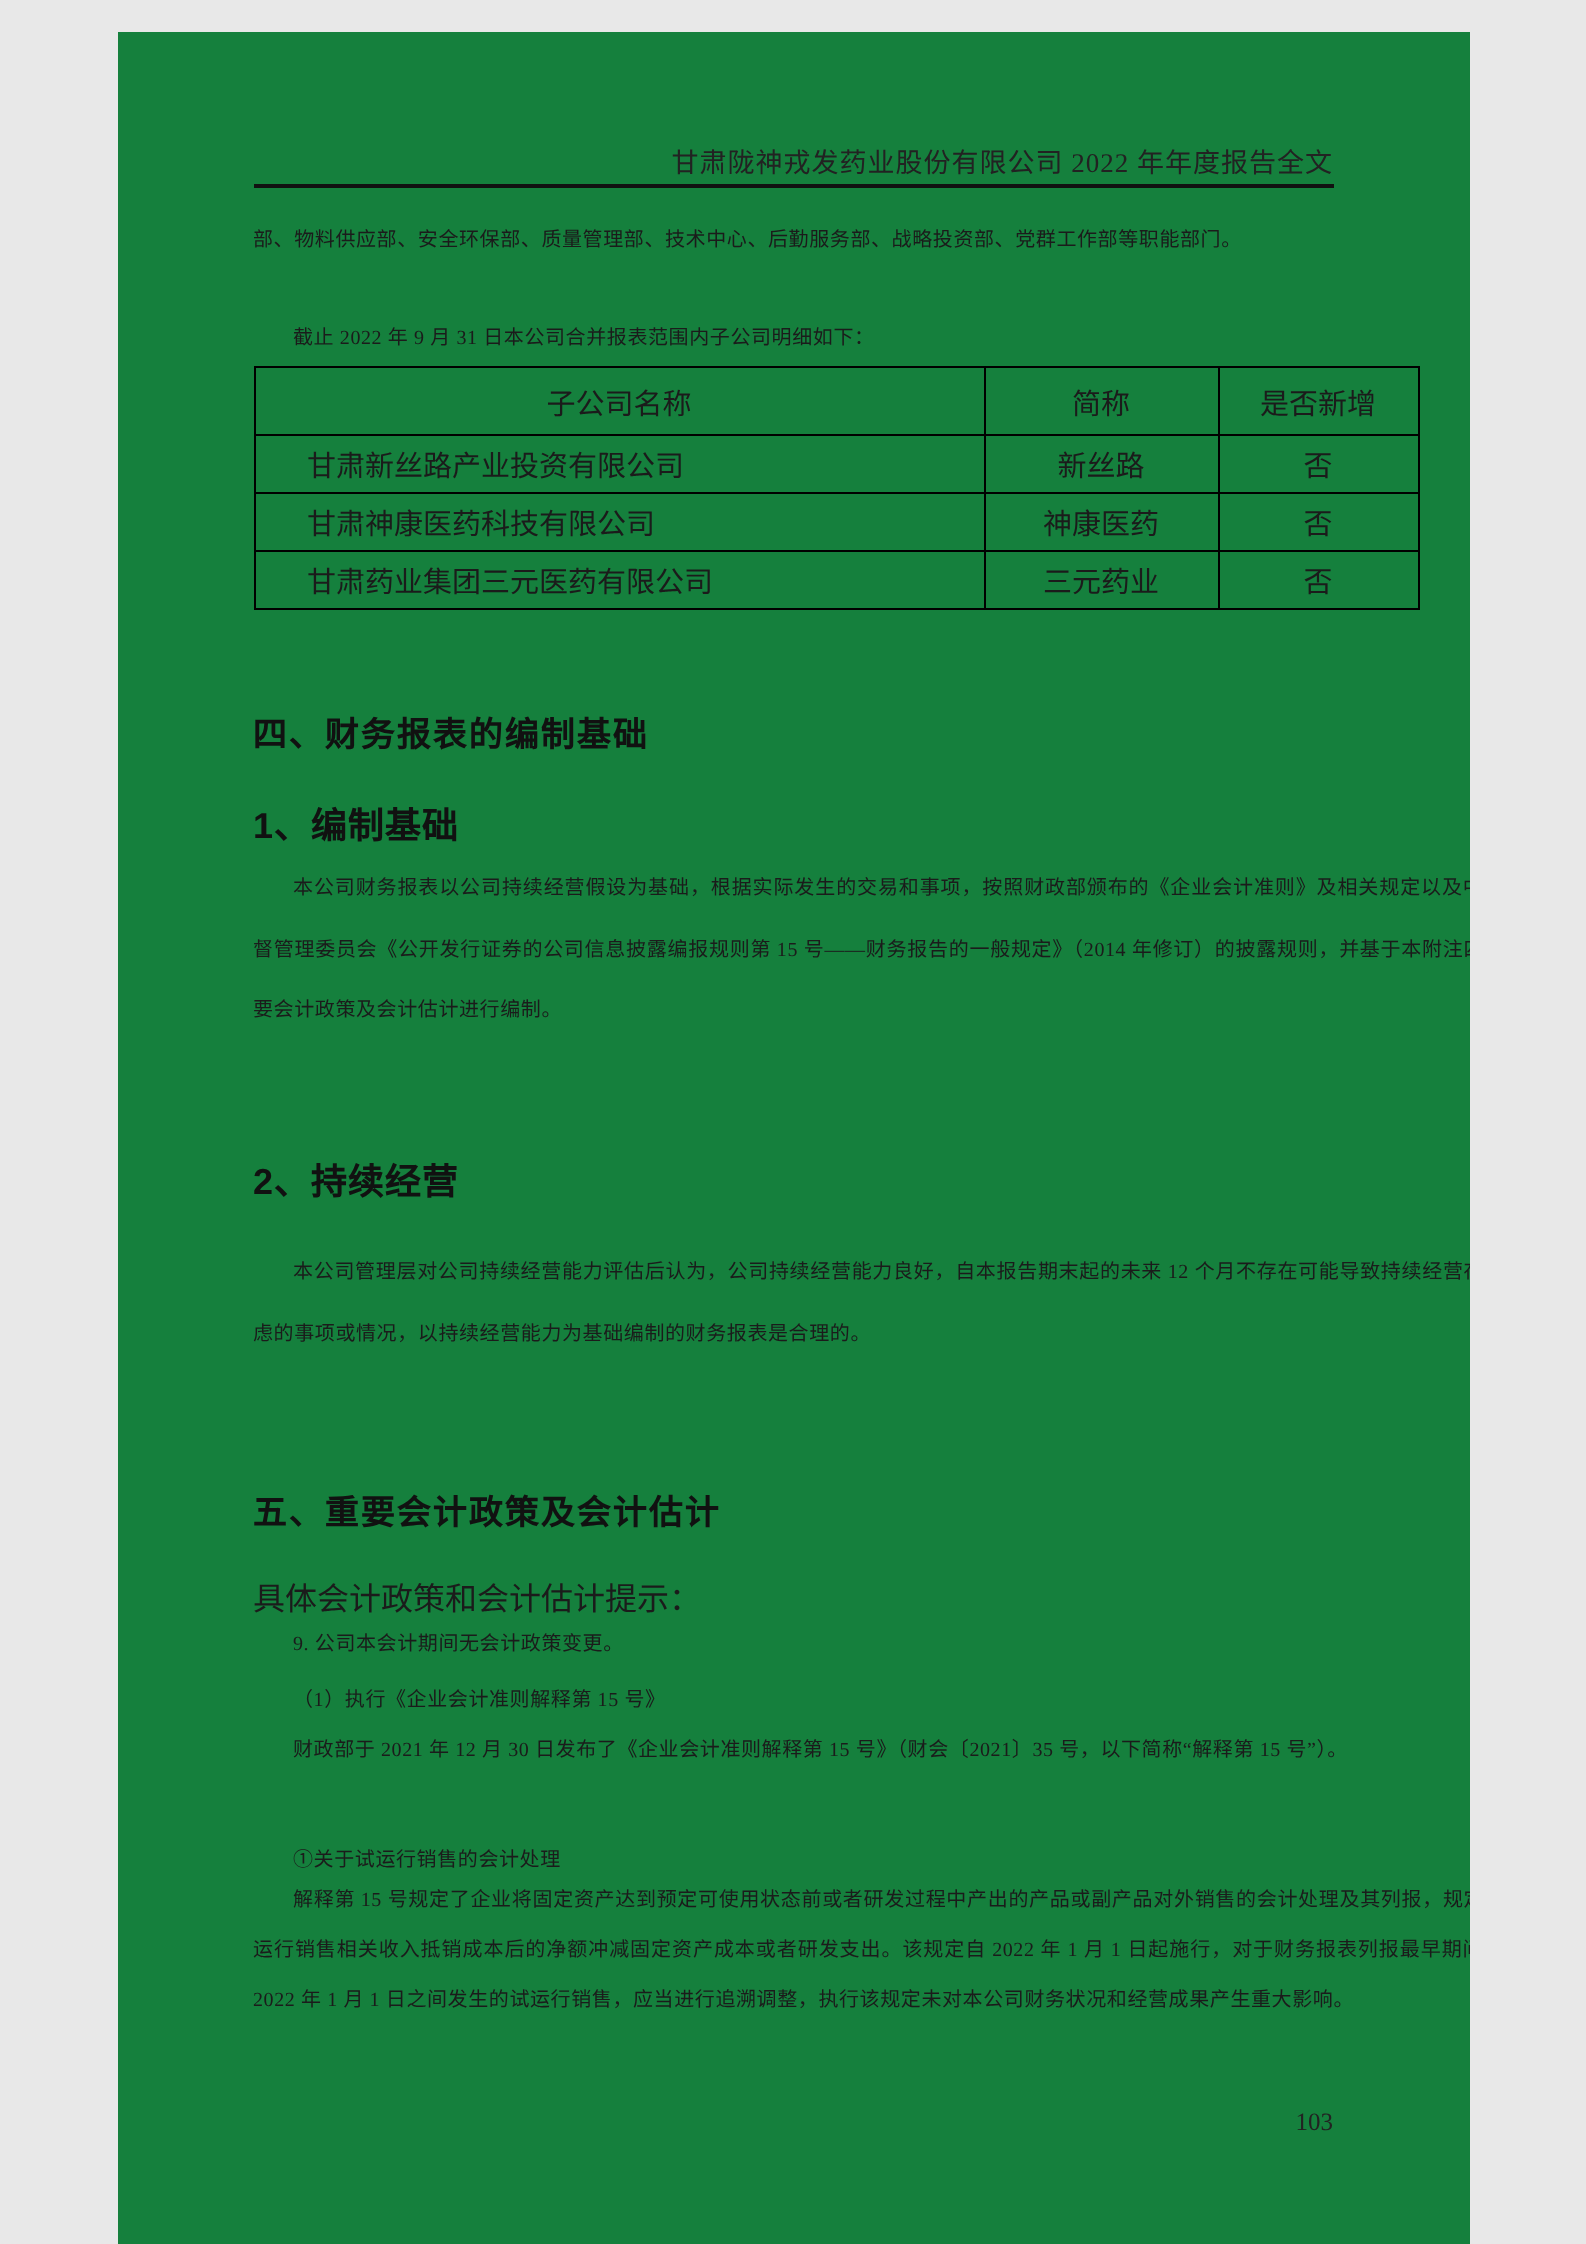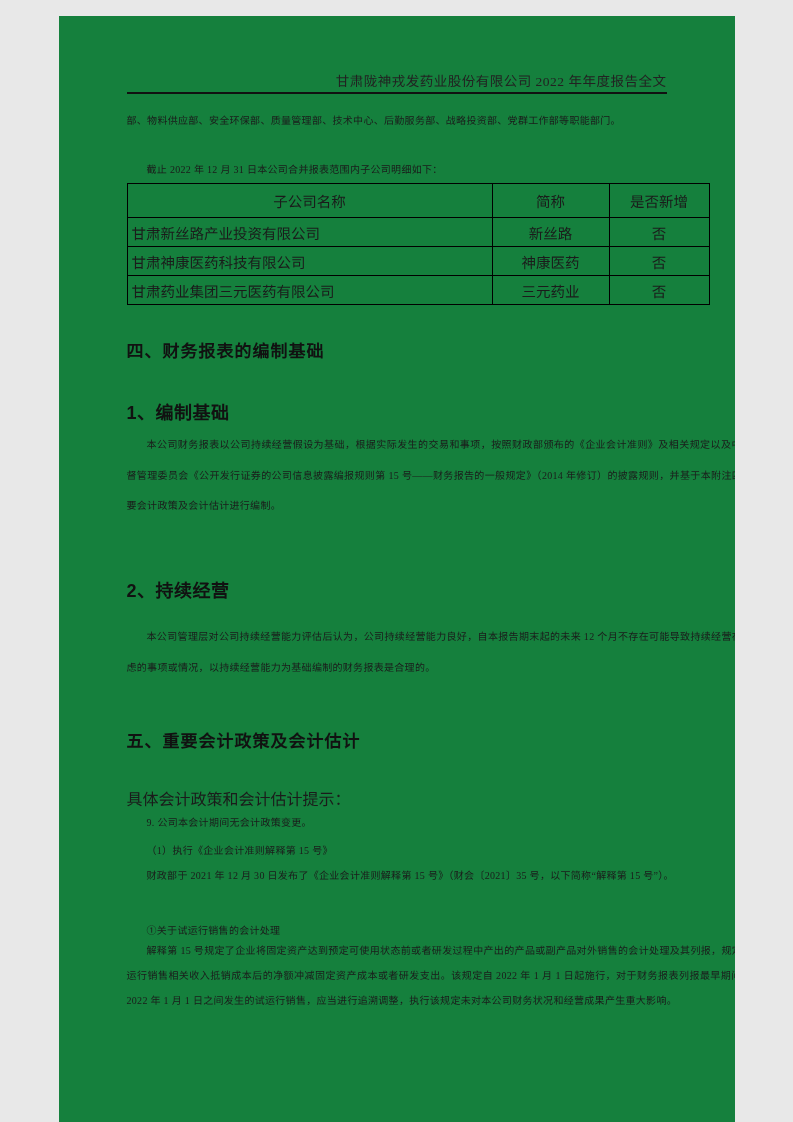--- a/index.html
+++ b/index.html
@@ -57,21 +57,21 @@
     border: 1.5px solid #000;
     padding: 0 6px;
     font-weight: normal;
     text-align: center;
     vertical-align: middle;
     overflow: hidden;
     white-space: nowrap;
   }
   .subsidiary-table thead th { height: 33px; }
   .subsidiary-table tbody td { height: 28px; }
-  .subsidiary-table .name-cell { text-align: left; padding-left: 4px; }
+  .subsidiary-table .name-cell { text-align: left; padding-left: 26px; }
   .col-name  { width: 365px; }
   .col-short { width: 117px; }
   .col-new   { width: 100px; }
 
   
   .h-major {
     left: 68px; width: 657px;
     font-family: "Liberation Sans", "DejaVu Sans", sans-serif;
     font-weight: bold;
     font-size: 17px;
@@ -81,24 +81,24 @@
   }
   .h-minor {
     left: 68px; width: 657px;
     font-family: "Liberation Sans", "DejaVu Sans", sans-serif;
     font-weight: bold;
     font-size: 18px;
     margin: 0;
     color: #111;
     letter-spacing: 0.5px;
   }
-  .h-sec4  { top: 321px; }
+  .h-sec4  { top: 337px; }
   .h-sub1  { top: 382px; }
   .h-sub2  { top: 560px; }
-  .h-sec5  { top: 711px; }
+  .h-sec5  { top: 726px; }
 
   .para-basis    { top: 414px; line-height: 30.5px; }
   .para-going    { top: 606px; line-height: 30.5px; }
 
   .note-small {
     top: 770px; left: 68px; width: 657px;
     font-size: 16px;
     margin: 0;
   }
   .item-0 { top: 794px; line-height: 25px; }
@@ -117,21 +117,21 @@
 </head>
 <body>
 
 <div class="page">
 
   <div class="abs running-head">甘肃陇神戎发药业股份有限公司 2022 年年度报告全文</div>
   <div class="abs header-rule"></div>
 
   <p class="abs body-text intro-para">部、物料供应部、安全环保部、质量管理部、技术中心、后勤服务部、战略投资部、党群工作部等职能部门。</p>
 
-  <p class="abs body-text table-lead indent">截止 2022 年 12 月 31 日本公司合并报表范围内子公司明细如下：</p>
+  <p class="abs body-text table-lead indent">截止 2022 年 9 月 31 日本公司合并报表范围内子公司明细如下：</p>
 
   <table class="abs subsidiary-table">
     <colgroup>
       <col class="col-name">
         <col class="col-short">
         <col class="col-new">
     </colgroup>
     <thead>
       <tr>
         <th>子公司名称</th>
@@ -175,14 +175,15 @@
   <p class="abs body-text indent item-0">9. 公司本会计期间无会计政策变更。</p>
 
   <p class="abs body-text indent item-1">（1）执行《企业会计准则解释第 15 号》</p>
 
   <p class="abs body-text indent item-2">财政部于 2021 年 12 月 30 日发布了《企业会计准则解释第 15 号》（财会〔2021〕35 号，以下简称“解释第 15 号”）。</p>
 
   <p class="abs body-text indent item-3">①关于试运行销售的会计处理</p>
 
   <p class="abs body-text indent item-4">解释第 15 号规定了企业将固定资产达到预定可使用状态前或者研发过程中产出的产品或副产品对外销售的会计处理及其列报，规定不应将试运行销售相关收入抵销成本后的净额冲减固定资产成本或者研发支出。该规定自 2022 年 1 月 1 日起施行，对于财务报表列报最早期间的期初至 2022 年 1 月 1 日之间发生的试运行销售，应当进行追溯调整，执行该规定未对本公司财务状况和经营成果产生重大影响。</p>
 
+  <div class="abs page-number">103</div>
 
 </div>
 
 </body></html>

